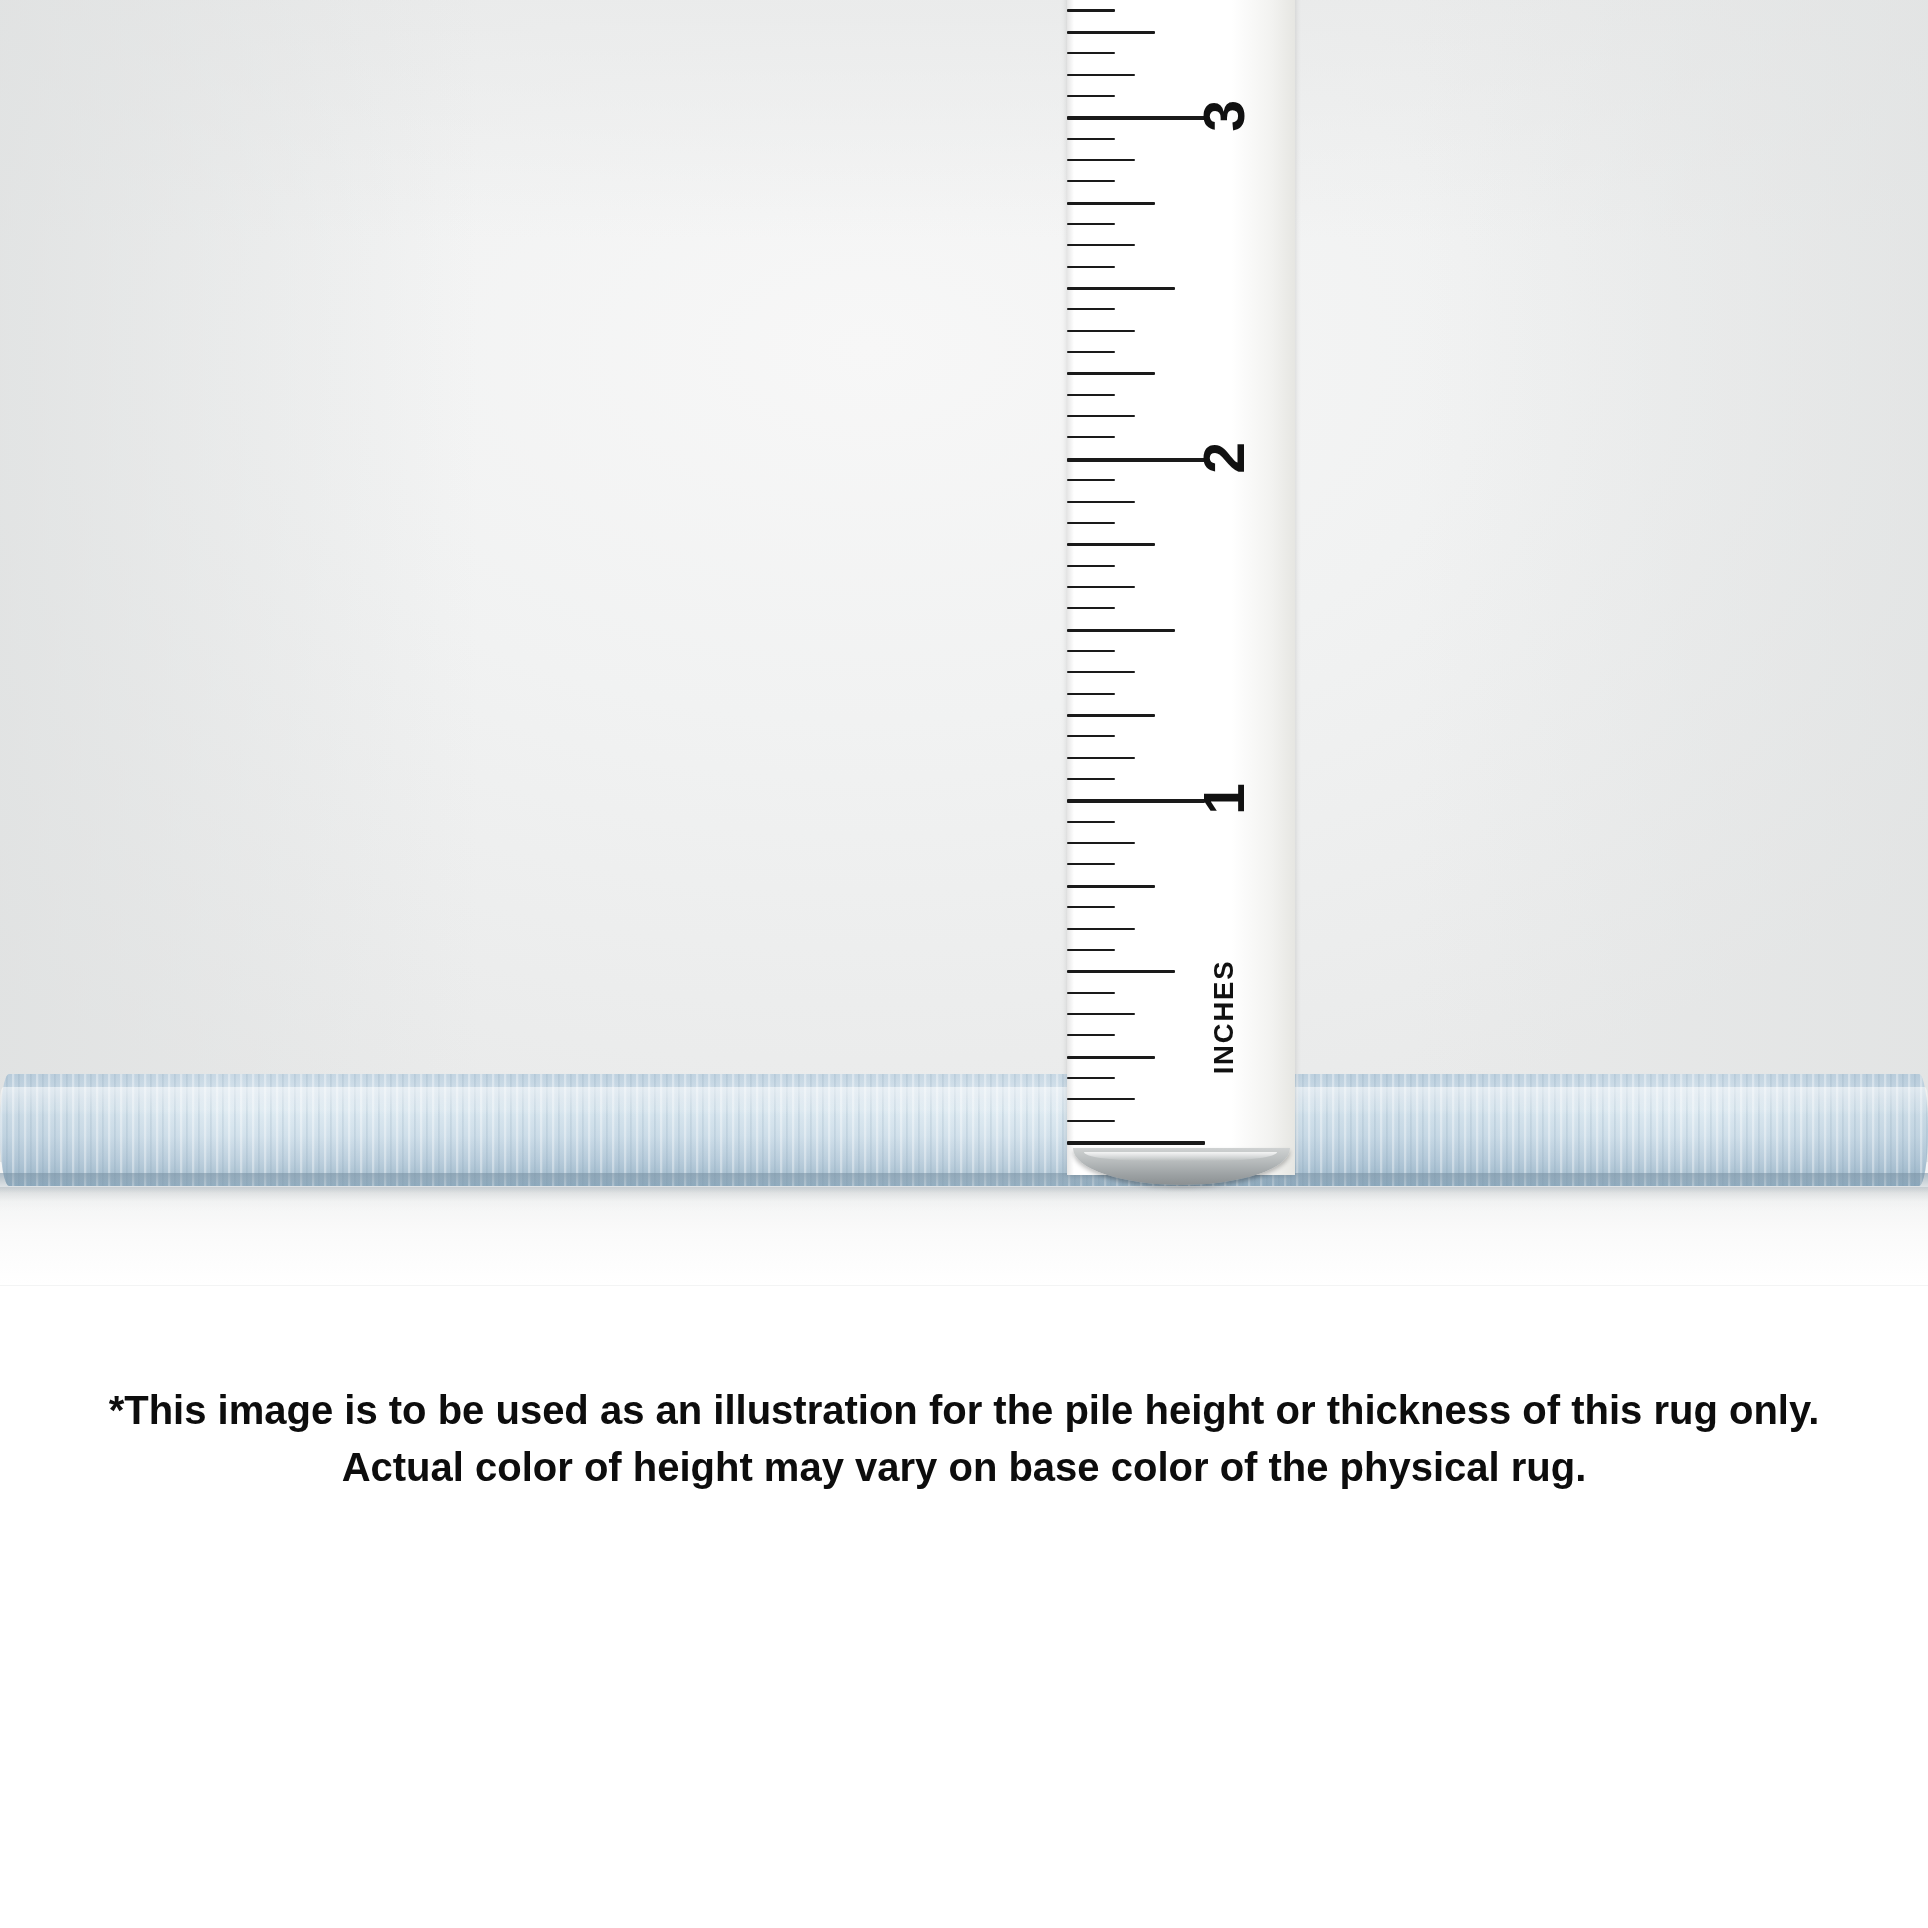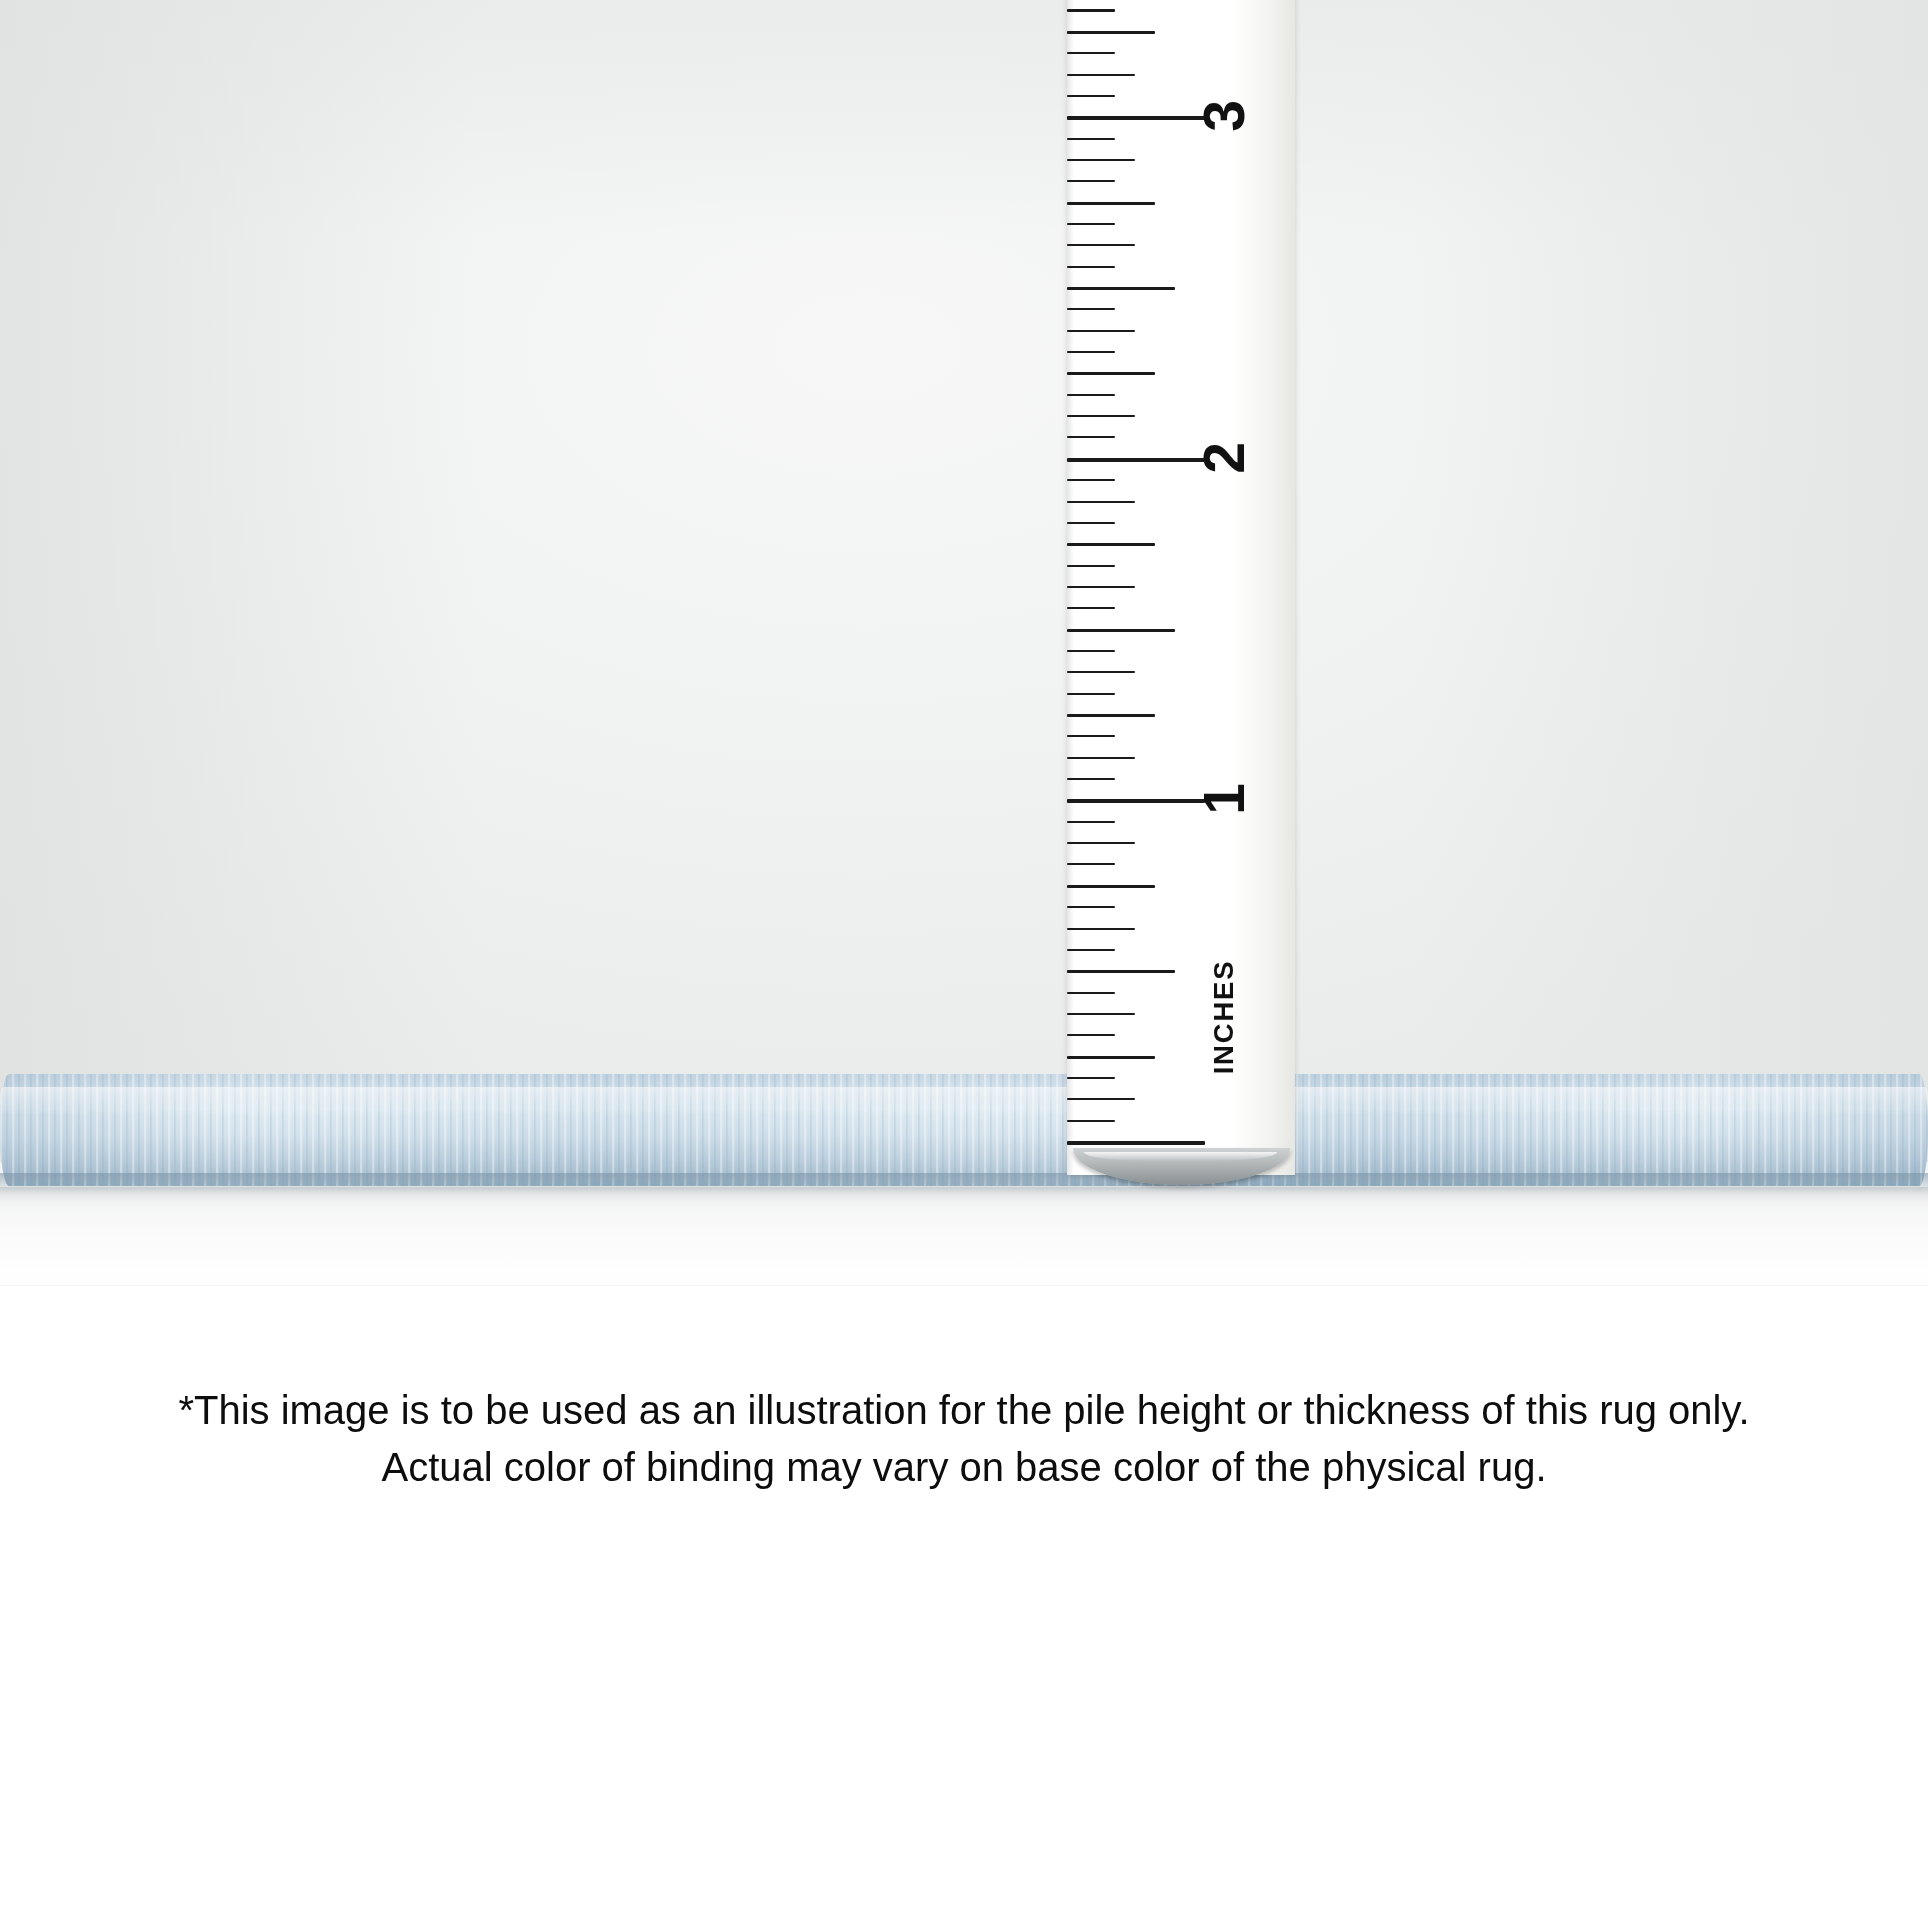--- a/index.html
+++ b/index.html
@@ -238,21 +238,21 @@
     position: absolute;
     left: 0;
     top: 1382px;
     width: 1928px;
     text-align: center;
     color: #0d0d0d;
     font-size: 40px;
     line-height: 1.42;
     font-family: "Liberation Sans", sans-serif;
   }
-  .caption .line { display: block; }
+  .caption .line { display: block; font-weight: bold; }
 </style>
 </head>
 <body>
 
 <div id="scene">
 
   <div class="photo">
 
     <div class="backdrop"></div>
     <div class="backdrop-shade-top"></div>
@@ -333,17 +333,17 @@
           <div class="label-inches" style="left: 88px; top: 1006px; width: 138px; text-align: center;">INCHES</div>
         </div>
     </div>
     <div class="ruler-tip"></div>
     <div class="ruler-tip-hi"></div>
 
   </div>
 
   <div class="caption">
     <span class="line">*This image is to be used as an illustration for the pile height or thickness of this rug only.</span>
-    <span class="line">Actual color of binding may vary on base color of the physical rug.</span>
+    <span class="line">Actual color of height may vary on base color of the physical rug.</span>
   </div>
 
 </div>
 
 
 </body></html>

